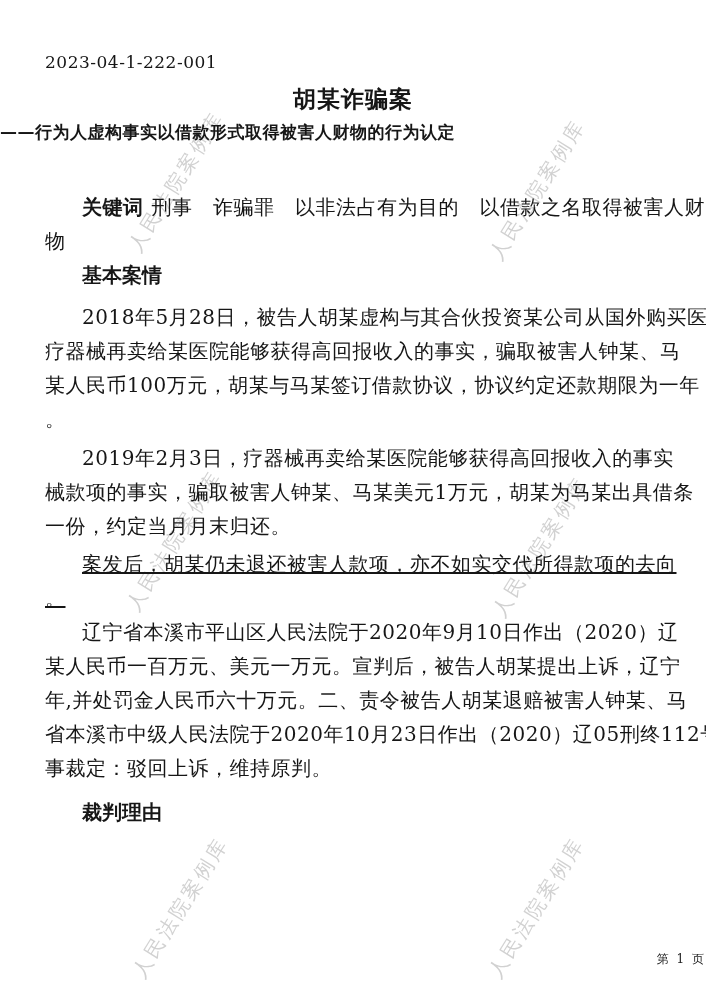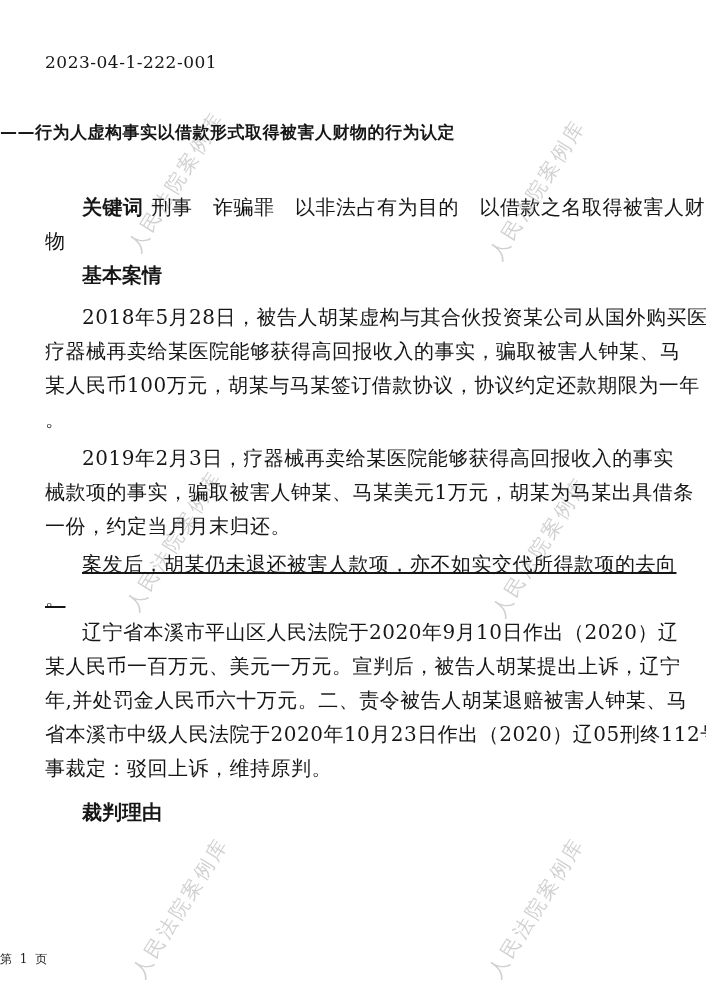--- a/index.html
+++ b/index.html
@@ -70,36 +70,37 @@
     font-family:"DejaVu Sans","Liberation Sans",sans-serif;
     text-align:left;
   }
   .kw-label{
     font-weight:bold;
     font-family:"DejaVu Sans","Liberation Sans",sans-serif;
     margin-right:8px;
   }
   .footer{
     position:absolute;left:0;right:0;top:951px;
-    text-align:left;font-size:12px;letter-spacing:2px;color:#222;
+    text-align:right;font-size:12px;letter-spacing:2px;color:#222;
   }
 </style>
 </head>
 <body>
 
 <div class="page">
 
   <div class="wm wm1">人民法院案例库</div>
   <div class="wm wm2">人民法院案例库</div>
   <div class="wm wm3">人民法院案例库</div>
   <div class="wm wm4">人民法院案例库</div>
   <div class="wm wm5">人民法院案例库</div>
   <div class="wm wm6">人民法院案例库</div>
 
   <div class="docnum">2023-04-1-222-001</div>
+  <div class="title">胡某诈骗案</div>
   <div class="subtitle">——行为人虚构事实以借款形式取得被害人财物的行为认定</div>
 
   <div class="content">
       <div class="block">
         <div class="line first"><span class="kw-label">关键词</span><span>刑事　诈骗罪　以非法占有为目的　以借款之名取得被害人财</span></div>
         <div class="line short">物</div>
       </div>
       <div class="heading">基本案情</div>
       <div class="block">
         <div class="line first">2018年5月28日，被告人胡某虚构与其合伙投资某公司从国外购买医</div>

